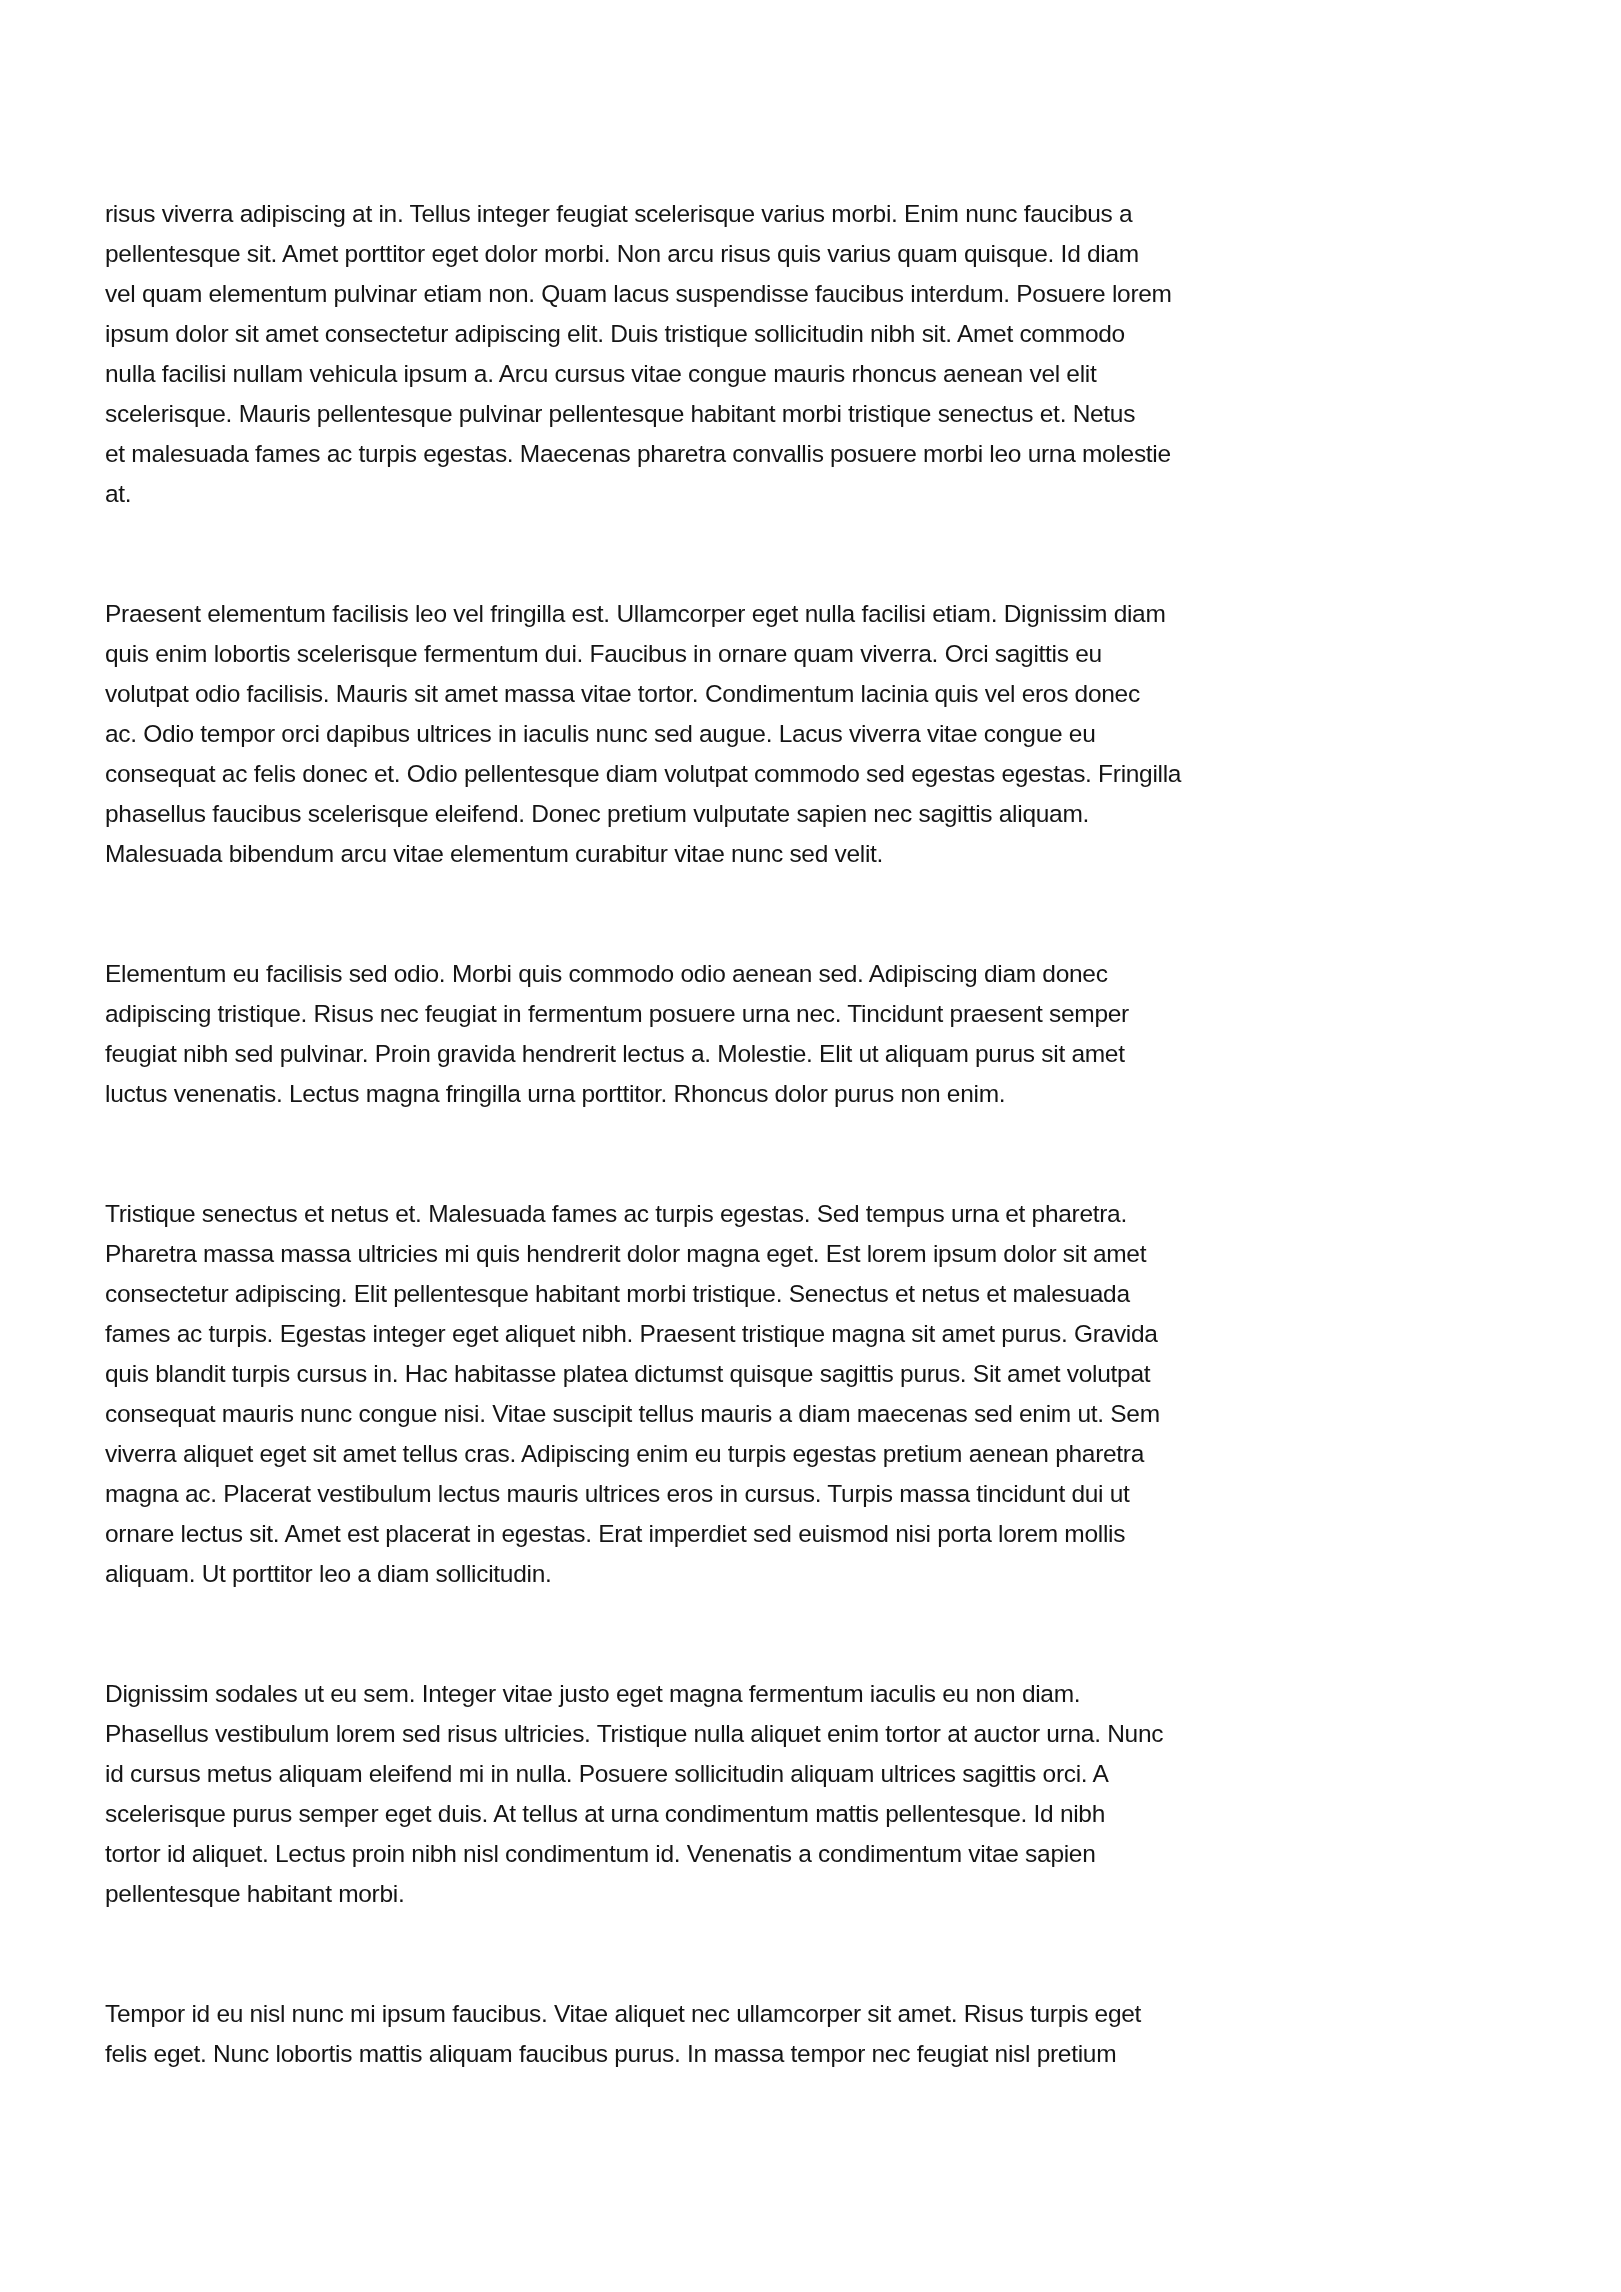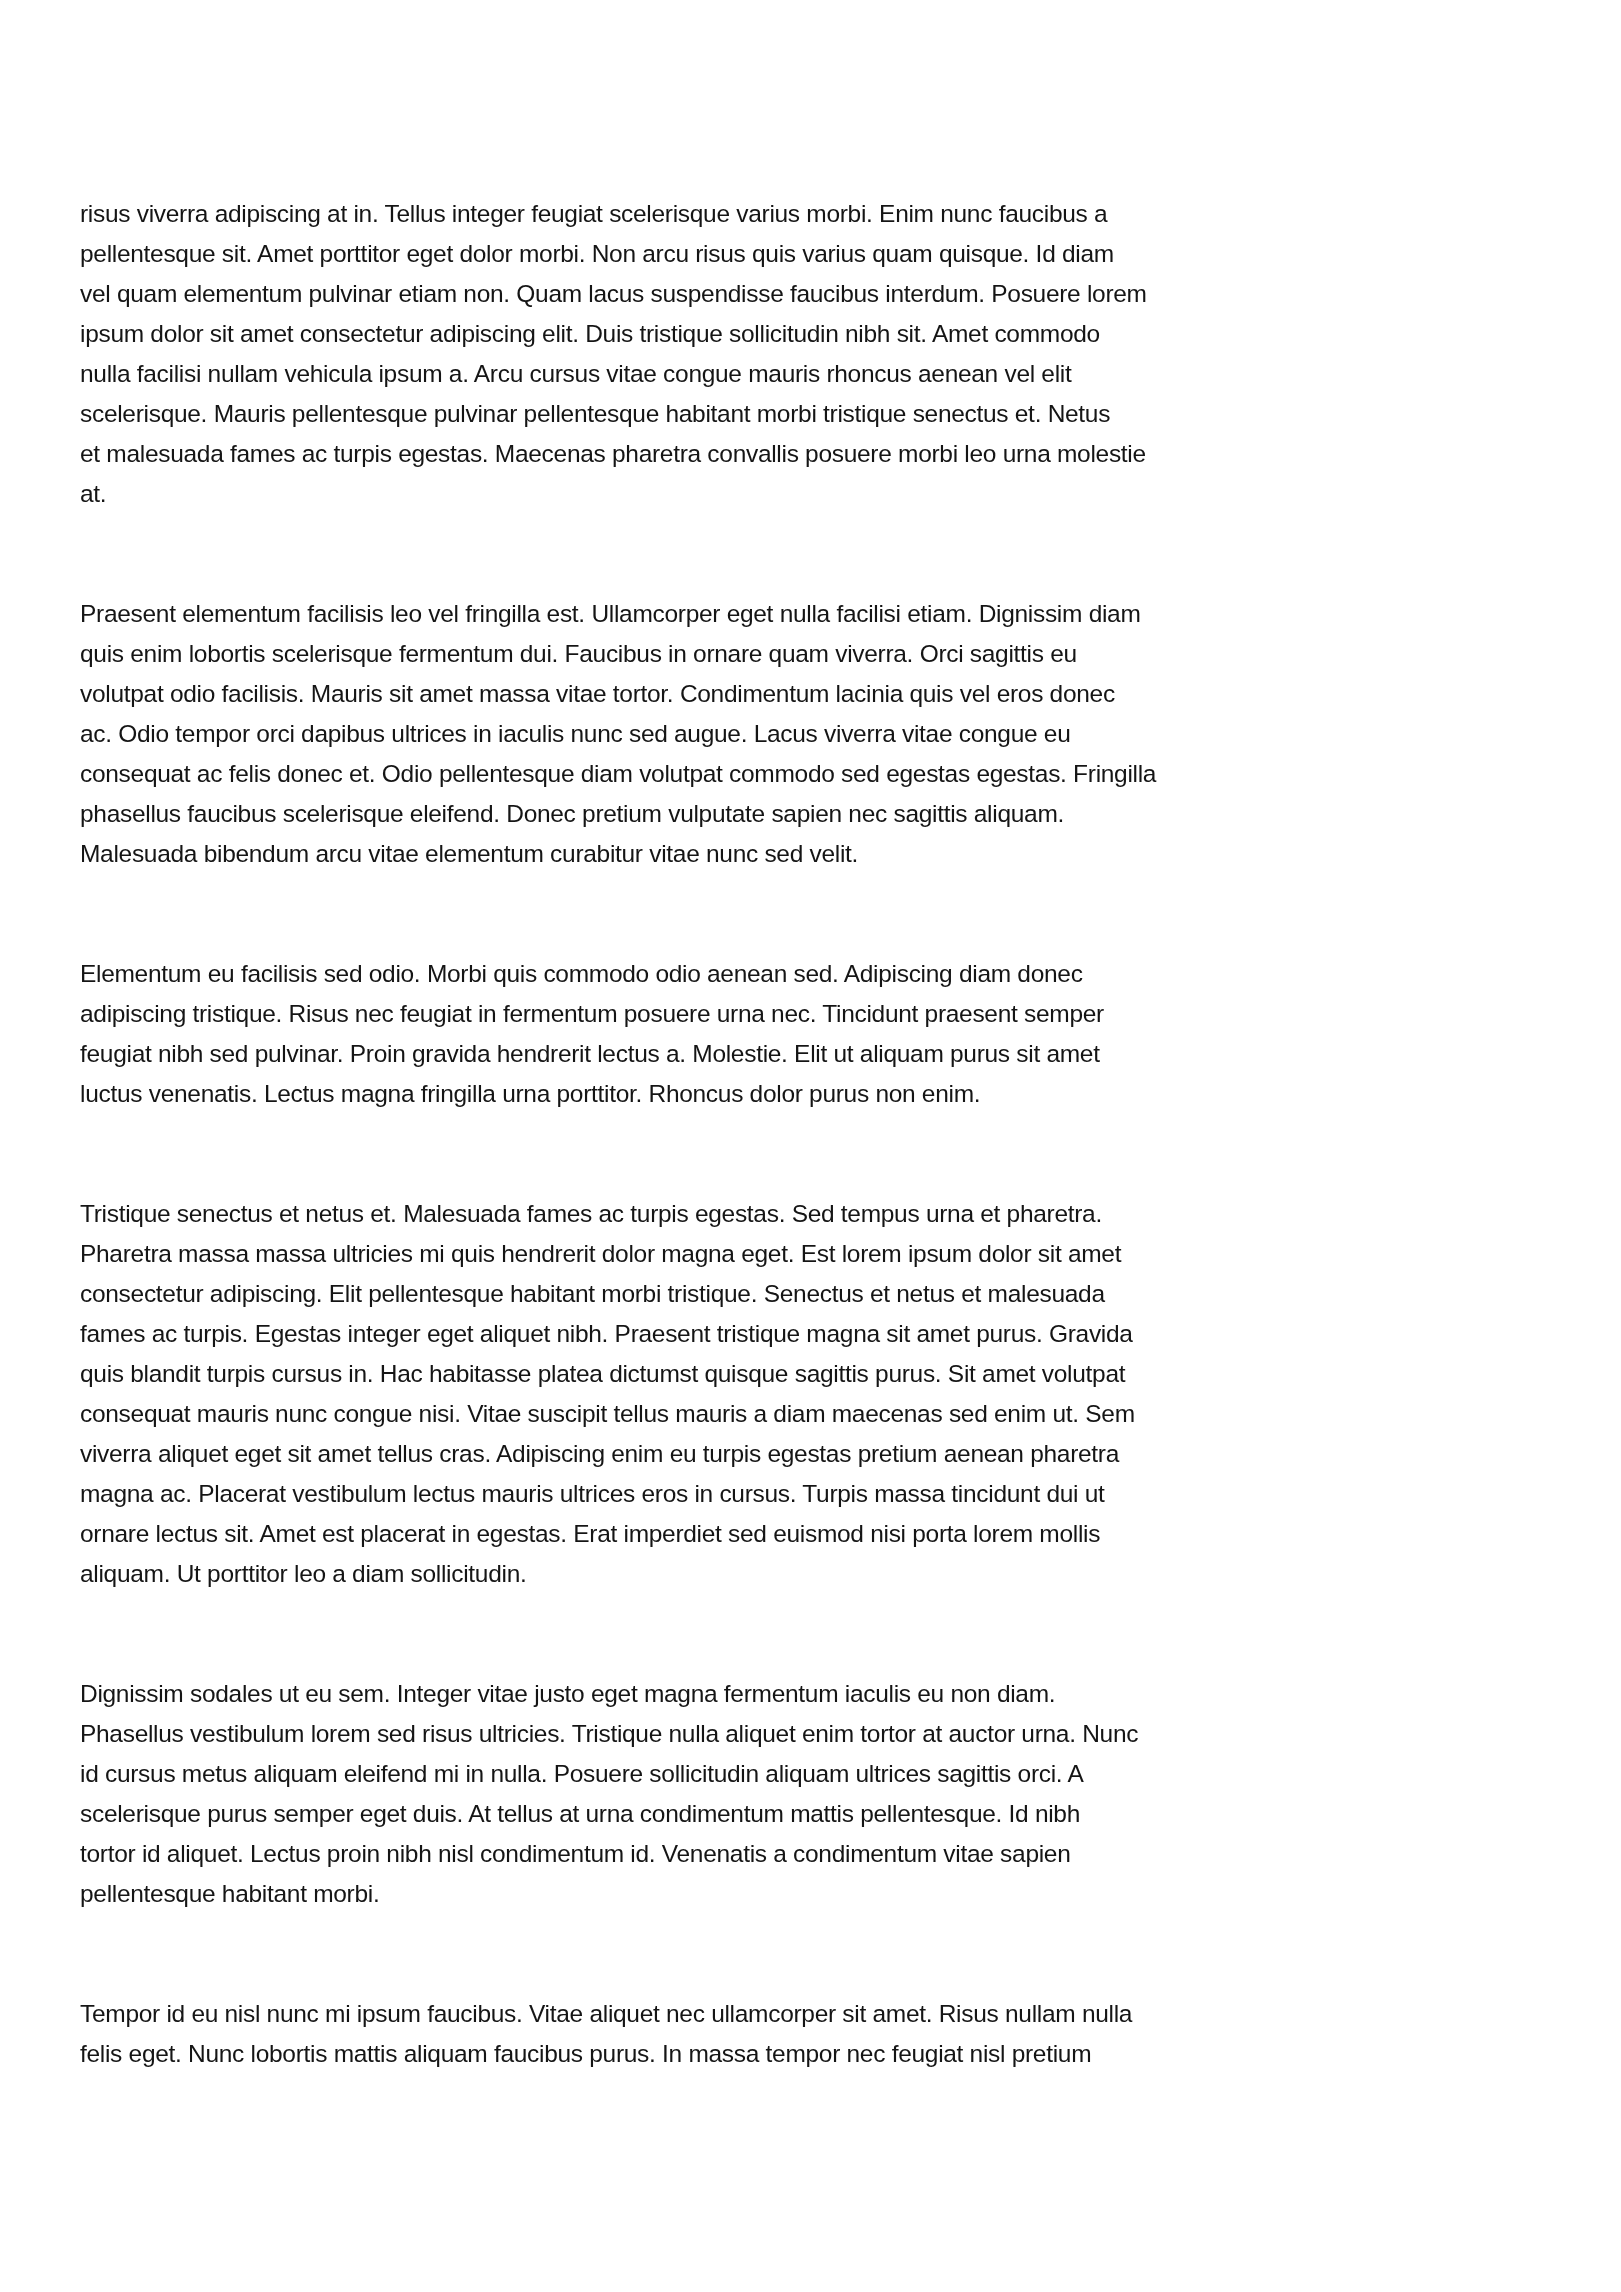--- a/index.html
+++ b/index.html
@@ -6,21 +6,21 @@
     margin: 0;
     padding: 0;
     background: #ffffff;
   }
   .page {
     position: relative;
     width: 1621px;
     height: 2293px;
     box-sizing: border-box;
     background: #ffffff;
-    padding: 194px 194px 0 80px;
+    padding: 194px 194px 0 105px;
     overflow: hidden;
   }
   .doc-body {
     font-family: "Liberation Sans", sans-serif;
     font-size: 24.5px;
     letter-spacing: -0.3px;
     line-height: 40px;
     color: #151515;
     text-align: left;
   }
@@ -65,17 +65,17 @@
 viverra aliquet eget sit amet tellus cras. Adipiscing enim eu turpis egestas pretium aenean pharetra
 magna ac. Placerat vestibulum lectus mauris ultrices eros in cursus. Turpis massa tincidunt dui ut
 ornare lectus sit. Amet est placerat in egestas. Erat imperdiet sed euismod nisi porta lorem mollis
 aliquam. Ut porttitor leo a diam sollicitudin.</p>
     <p>Dignissim sodales ut eu sem. Integer vitae justo eget magna fermentum iaculis eu non diam.
 Phasellus vestibulum lorem sed risus ultricies. Tristique nulla aliquet enim tortor at auctor urna. Nunc
 id cursus metus aliquam eleifend mi in nulla. Posuere sollicitudin aliquam ultrices sagittis orci. A
 scelerisque purus semper eget duis. At tellus at urna condimentum mattis pellentesque. Id nibh
 tortor id aliquet. Lectus proin nibh nisl condimentum id. Venenatis a condimentum vitae sapien
 pellentesque habitant morbi.</p>
-    <p>Tempor id eu nisl nunc mi ipsum faucibus. Vitae aliquet nec ullamcorper sit amet. Risus nullam nulla
+    <p>Tempor id eu nisl nunc mi ipsum faucibus. Vitae aliquet nec ullamcorper sit amet. Risus turpis eget
 felis eget. Nunc lobortis mattis aliquam faucibus purus. In massa tempor nec feugiat nisl pretium</p>
   </div>
 </div>
 
 
 </body></html>

